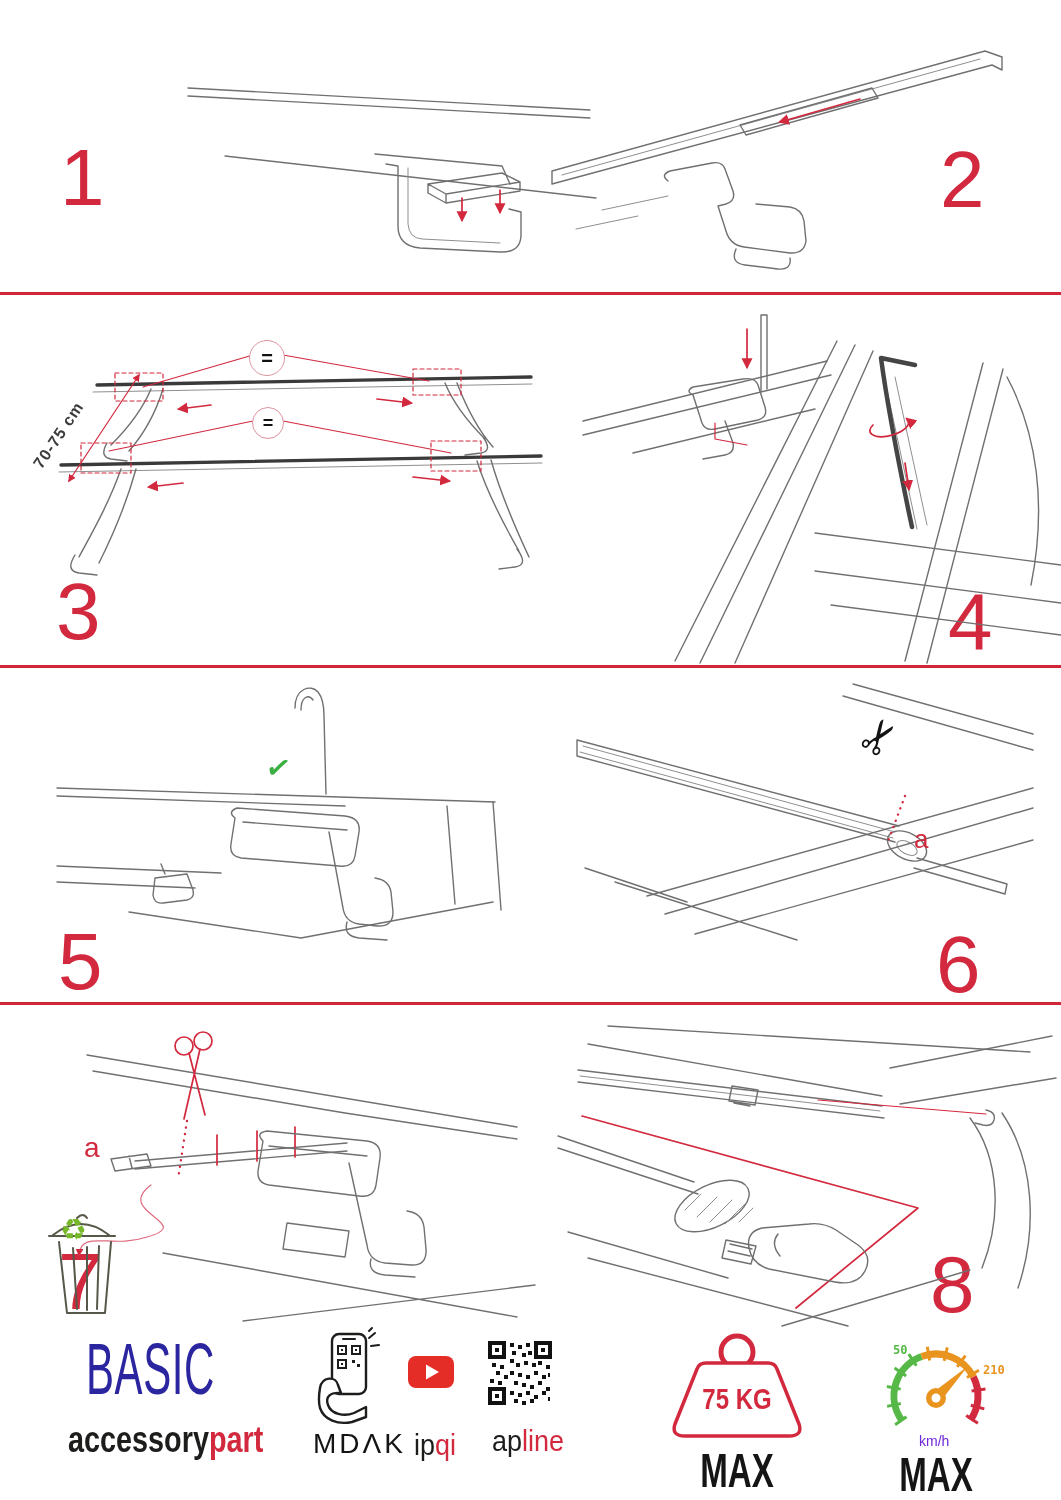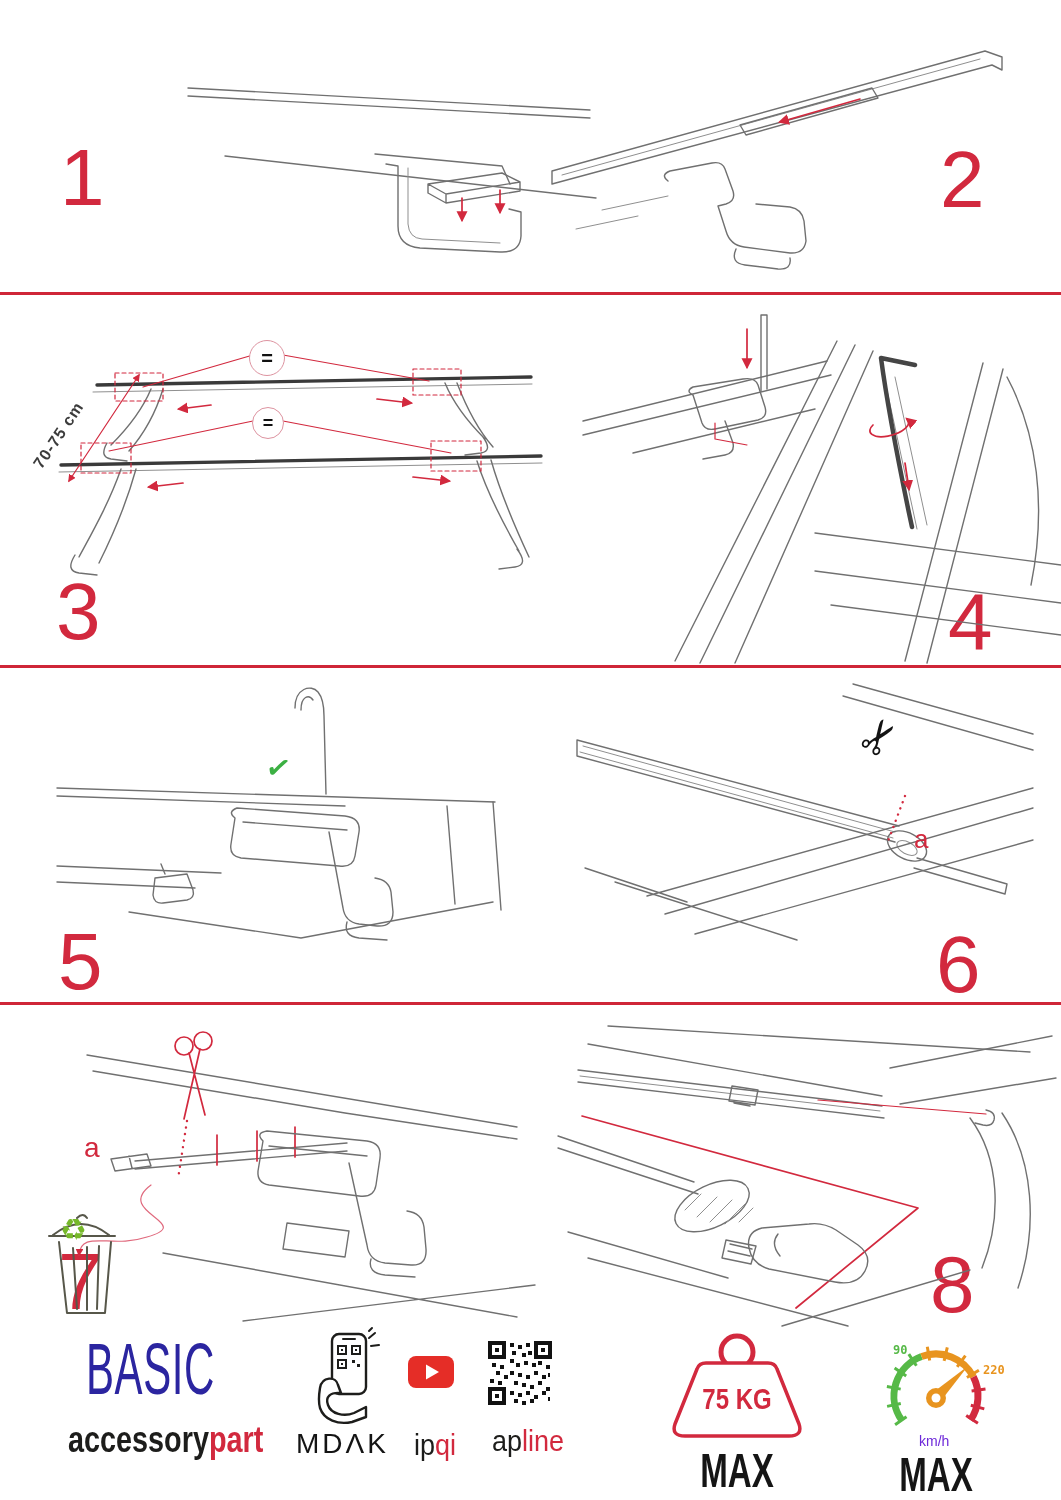--- a/index.html
+++ b/index.html
@@ -199,21 +199,21 @@
     <rect x="29" y="21" width="2" height="2" fill="#1d1d1b"></rect>
     <rect x="40" y="18" width="8" height="8" fill="none" stroke="#1d1d1b" stroke-width="2"></rect>
     <rect x="43" y="21" width="2" height="2" fill="#1d1d1b"></rect>
     <rect x="26" y="32" width="8" height="8" fill="none" stroke="#1d1d1b" stroke-width="2"></rect>
     <rect x="29" y="35" width="2" height="2" fill="#1d1d1b"></rect>
     <rect x="40" y="32" width="3" height="3" fill="#1d1d1b"></rect>
       <rect x="45" y="36" width="3" height="3" fill="#1d1d1b"></rect>
     <path d="M57,10 l6,-5 M59,18 l8,-1 M57,3 l3,-3" stroke="#1d1d1b" stroke-width="2" fill="none" stroke-linecap="round"></path>
     <path class="blk2" d="M8,60 C10,48 24,48 26,57 L29,65 C18,64 13,69 16,77 C19,86 32,89 42,85 L54,79 L54,89 L40,94 C26,97 12,92 8,80 C6,73 7,66 8,60 Z"></path>
   </svg>
-  <div class="mdak" style="left:296px;top:1430px;text-align:right;">MDΛK</div>
+  <div class="mdak" style="left:313px;top:1430px;text-align:right;">MDΛK</div>
 
   <svg class="art" style="left:408px;top:1356px;" width="46" height="32" viewBox="0 0 46 32">
     <rect width="46" height="32" rx="8" fill="#e52d27"></rect>
     <polygon points="18,8.5 18,23.5 31,16" fill="#ffffff"></polygon>
   </svg>
   <div class="ipqi" style="left:414px;top:1430px;"><span class="b">ip</span><span class="rd">qi</span></div>
 
   <svg class="art" style="left:488px;top:1341px;" width="64" height="64" viewBox="0 0 64 64">
     <rect x="2" y="2" width="14" height="14" fill="none" stroke="#111" stroke-width="4"></rect>
       <rect x="7" y="7" width="4" height="4" fill="#111"></rect>
@@ -281,18 +281,18 @@
     <g stroke="#e8941f" stroke-width="3">
       <path d="M51.7,24.5 L49.3,10.8 M66.1,24.9 L69.3,11.3 M79.2,30.9 L87.4,19.6 M88.9,41.5 L100.9,34.2"></path>
     </g>
     <g stroke="#d22a3f" stroke-width="3">
       <path d="M93.6,55 L107.5,53 M92.8,69.3 L106.3,72.9 M88.2,79.6 L99.9,87.2"></path>
     </g>
     <polygon points="53,58 62,66 90,30" fill="#e8941f"></polygon>
     <circle cx="58" cy="62" r="10" fill="#e8941f"></circle>
     <circle cx="58" cy="62" r="4.5" fill="#ffffff"></circle>
   </svg>
-  <div class="gnum" style="left:893px;top:1344px;color:#56b947;">90</div>
-  <div class="gnum" style="left:983px;top:1364px;color:#e8941f;">220</div>
+  <div class="gnum" style="left:893px;top:1344px;color:#56b947;">50</div>
+  <div class="gnum" style="left:983px;top:1364px;color:#e8941f;">210</div>
   <div class="kmh" style="left:919px;top:1434px;">km/h</div>
   <div class="maxlbl" style="left:878px;top:1450px;width:116px;">MAX</div>
 
 </div>
 
 </body></html>

